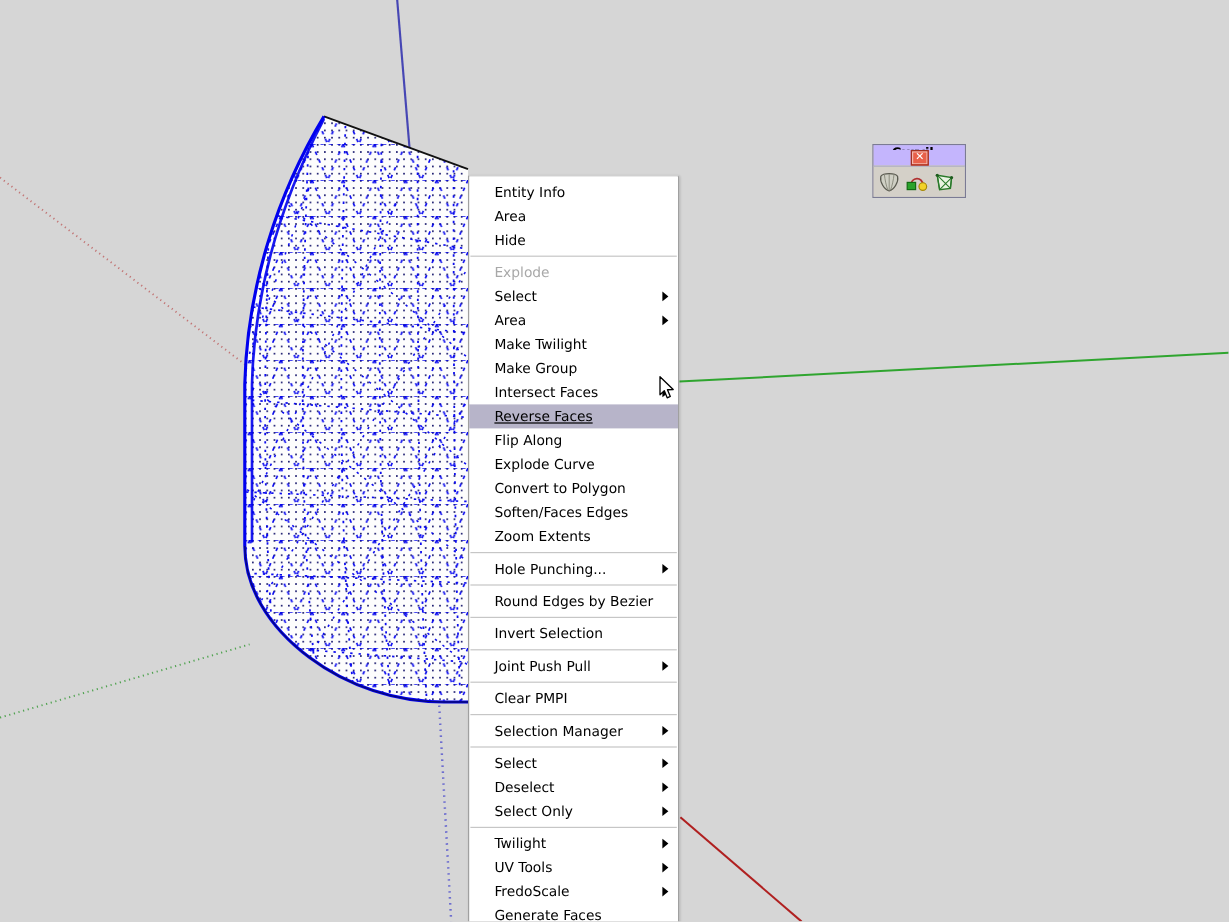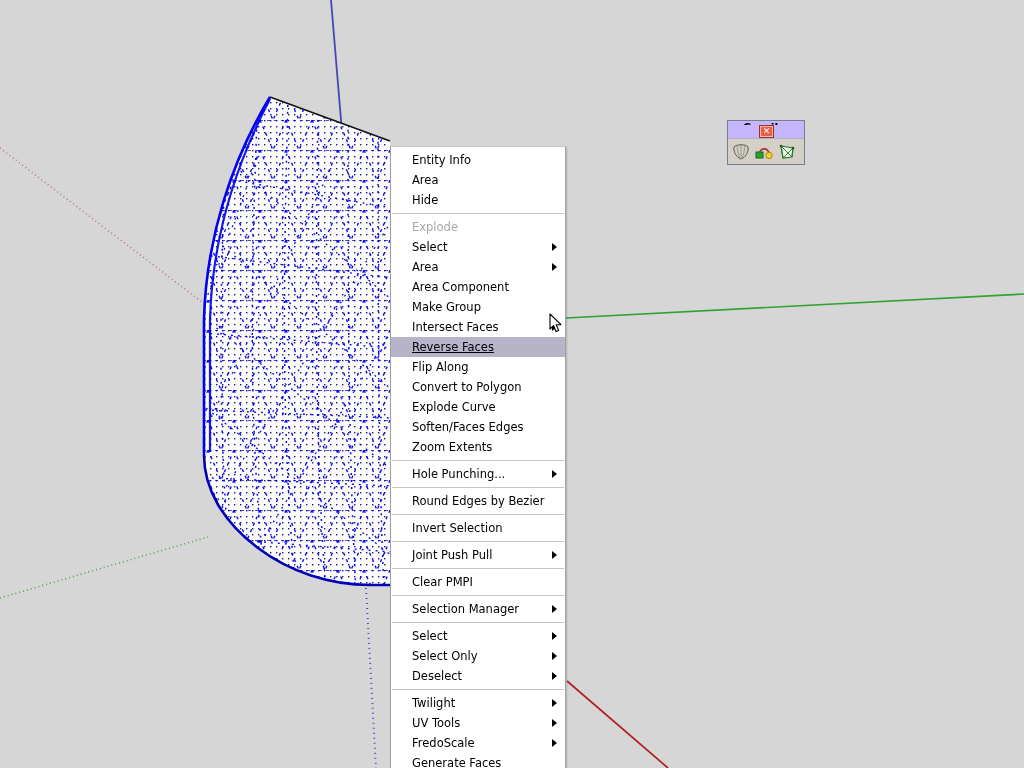--- a/index.html
+++ b/index.html
@@ -277,45 +277,45 @@
   </div>
 
   <div id="context-menu">
       <div class="mi">Entity Info</div>
       <div class="mi">Area</div>
       <div class="mi">Hide</div>
       <div class="sep"></div>
       <div class="mi disabled">Explode</div>
       <div class="mi">Select<span class="arrow"></span></div>
       <div class="mi">Area<span class="arrow"></span></div>
-      <div class="mi">Area Component</div>
+      <div class="mi">Make Twilight</div>
       <div class="mi">Make Group</div>
       <div class="mi">Intersect Faces<span class="arrow"></span></div>
       <div class="mi highlight">Reverse Faces</div>
       <div class="mi">Flip Along</div>
+      <div class="mi">Explode Curve</div>
       <div class="mi">Convert to Polygon</div>
-      <div class="mi">Explode Curve</div>
       <div class="mi">Soften/Faces Edges</div>
       <div class="mi">Zoom Extents</div>
       <div class="sep"></div>
       <div class="mi">Hole Punching...<span class="arrow"></span></div>
       <div class="sep"></div>
       <div class="mi">Round Edges by Bezier</div>
       <div class="sep"></div>
       <div class="mi">Invert Selection</div>
       <div class="sep"></div>
       <div class="mi">Joint Push Pull<span class="arrow"></span></div>
       <div class="sep"></div>
       <div class="mi">Clear PMPI</div>
       <div class="sep"></div>
       <div class="mi">Selection Manager<span class="arrow"></span></div>
       <div class="sep"></div>
       <div class="mi">Select<span class="arrow"></span></div>
+      <div class="mi">Deselect<span class="arrow"></span></div>
       <div class="mi">Select Only<span class="arrow"></span></div>
-      <div class="mi">Deselect<span class="arrow"></span></div>
       <div class="sep"></div>
       <div class="mi">Twilight<span class="arrow"></span></div>
       <div class="mi">UV Tools<span class="arrow"></span></div>
       <div class="mi">FredoScale<span class="arrow"></span></div>
       <div class="mi">Generate Faces</div>
     </div>
 
   <svg id="cursor" viewBox="0 0 14 21" style="left: 549px; top: 313px;">
     <path d="M1 1 L1 16 L4.6 12.6 L7 18.5 L9.6 17.4 L7.2 11.8 L12 11.6 Z" fill="#ffffff" stroke="#000000" stroke-width="1.1" stroke-linejoin="round"></path>
   </svg>

